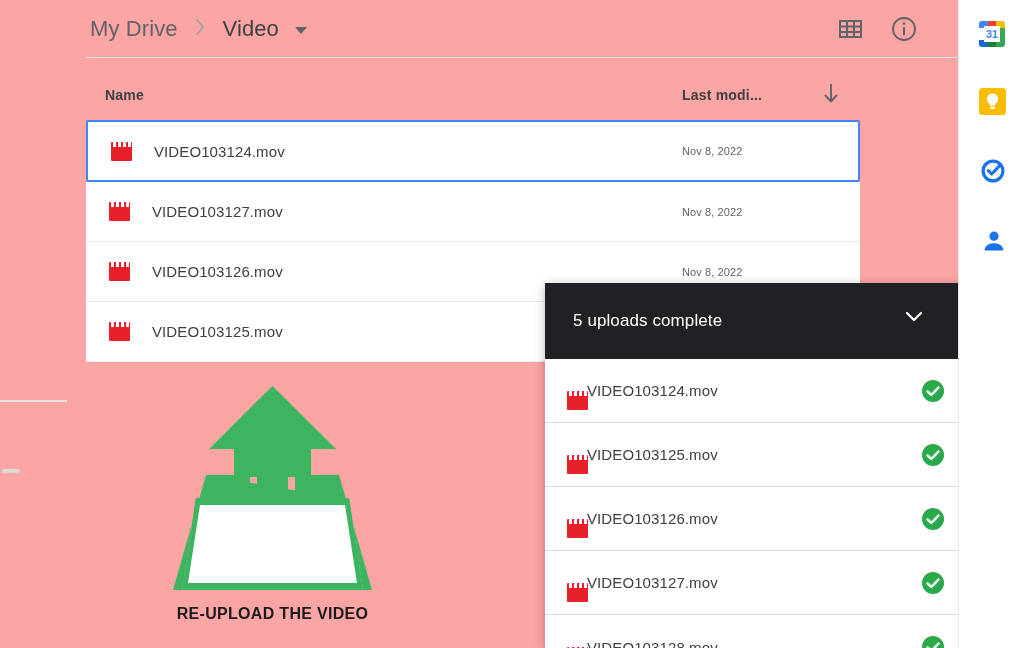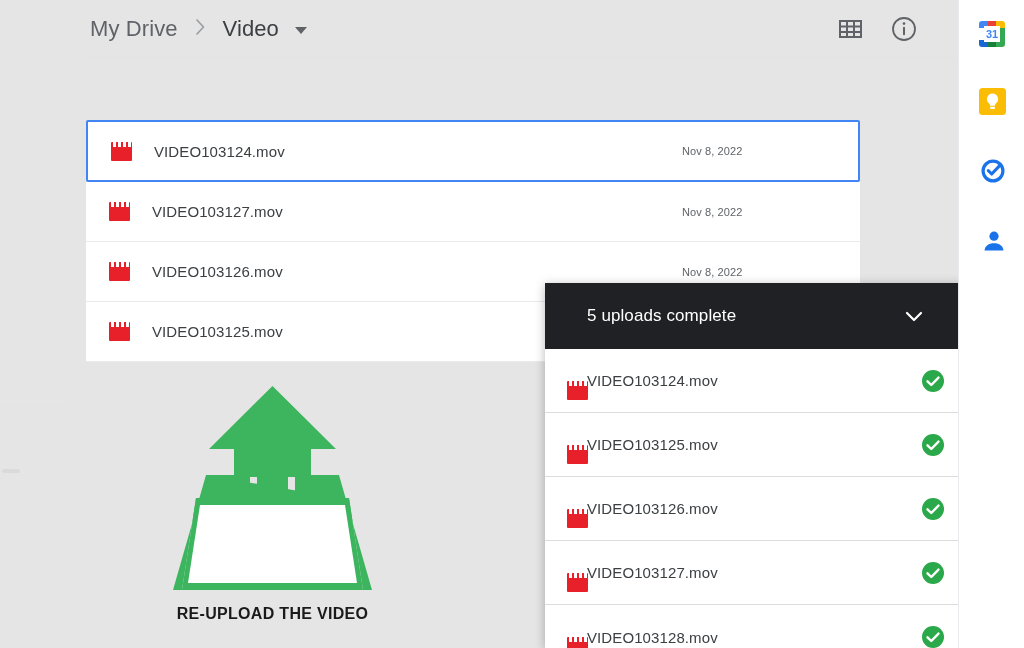--- a/index.html
+++ b/index.html
@@ -2,21 +2,21 @@
 <html><head>
 <meta charset="utf-8">
 <style>
   * { box-sizing: border-box; margin: 0; padding: 0; }
   html, body {
     width: 1024px; height: 648px;
     background: #ffffff;
     font-family: "Liberation Sans", sans-serif;
     overflow: hidden;
   }
-  #root { position: relative; width: 1024px; height: 648px; background:#e5e5e5; }
+  #root { position: relative; width: 1024px; height: 648px; background:#fca5a5; }
 
   
   .drive-header {
     position: absolute; left: 86px; top: 0; width: 858px; height: 57px;
     display: flex; align-items: center;
   }
   .breadcrumb { display: flex; align-items: center; gap: 0; }
   .crumb-mydrive {
     font-size: 22px; color: #5f6368; letter-spacing: .1px;
     padding: 2px 4px; border-radius: 4px;
@@ -93,22 +93,22 @@
     letter-spacing: .3px;
   }
 
   
   .upload-panel {
     position: absolute; left: 545px; top: 283px; width: 459px; height: 365px;
     background: #fff; box-shadow: 0 2px 10px rgba(0,0,0,.28);
     overflow: hidden;
   }
   .upload-head {
-    height: 66px; background: #202124; display: flex; align-items: center;
-    padding: 0 0 0 42px; position: relative;
+    height: 76px; background: #202124; display: flex; align-items: center;
+    padding: 0 0 0 28px; position: relative;
   }
   .upload-title { color: #fff; font-size: 17px; letter-spacing: .1px; }
   .upload-head-actions {
     position: absolute; right: 22px; top: 0; height: 66px; display: flex; align-items: center; gap: 29px;
   }
   .head-icon { width: 26px; height: 26px; display: flex; align-items: center; justify-content: center; cursor: pointer; }
   .upload-body { position: relative; height: 299px; background: #fff; }
   .upload-scroll { position: absolute; inset: 0 13px 0 0; overflow: hidden; }
   .upload-row {
     height: 64px; display: flex; align-items: center; border-bottom: 1px solid #dcdcdc;
@@ -168,20 +168,30 @@
           <circle cx="13" cy="13" r="11" fill="none" stroke="#5f6368" stroke-width="1.8"></circle>
           <circle cx="13" cy="7.6" r="1.35" fill="#5f6368"></circle>
           <rect x="12" y="10.8" width="2" height="8.4" rx="1" fill="#5f6368"></rect>
         </svg>
       </span>
     </div>
   </div>
   <div class="topbar-divider"></div>
   <div class="top-right-edge"></div>
 
+  <div class="col-headers">
+    <span class="col-name">Name</span>
+    <span class="col-modified">Last modi...</span>
+    <span class="sort-arrow">
+      <svg width="20" height="22" viewBox="0 0 20 22" aria-hidden="true">
+        <line x1="10" y1="2" x2="10" y2="19" stroke="#5f6368" stroke-width="1.9"></line>
+        <path d="M4.5 13.5 L10 19.5 L15.5 13.5" fill="none" stroke="#5f6368" stroke-width="1.9" stroke-linecap="round" stroke-linejoin="round"></path>
+      </svg>
+    </span>
+  </div>
 
   <div class="file-list">
 
     <div class="file-row selected">
       <span class="file-icon-cell">
         <span class="clap">
           <span class="body"></span>
           <span class="notch" style="left:2px"></span>
           <span class="notch" style="left:7px"></span>
           <span class="notch" style="left:12px"></span>

